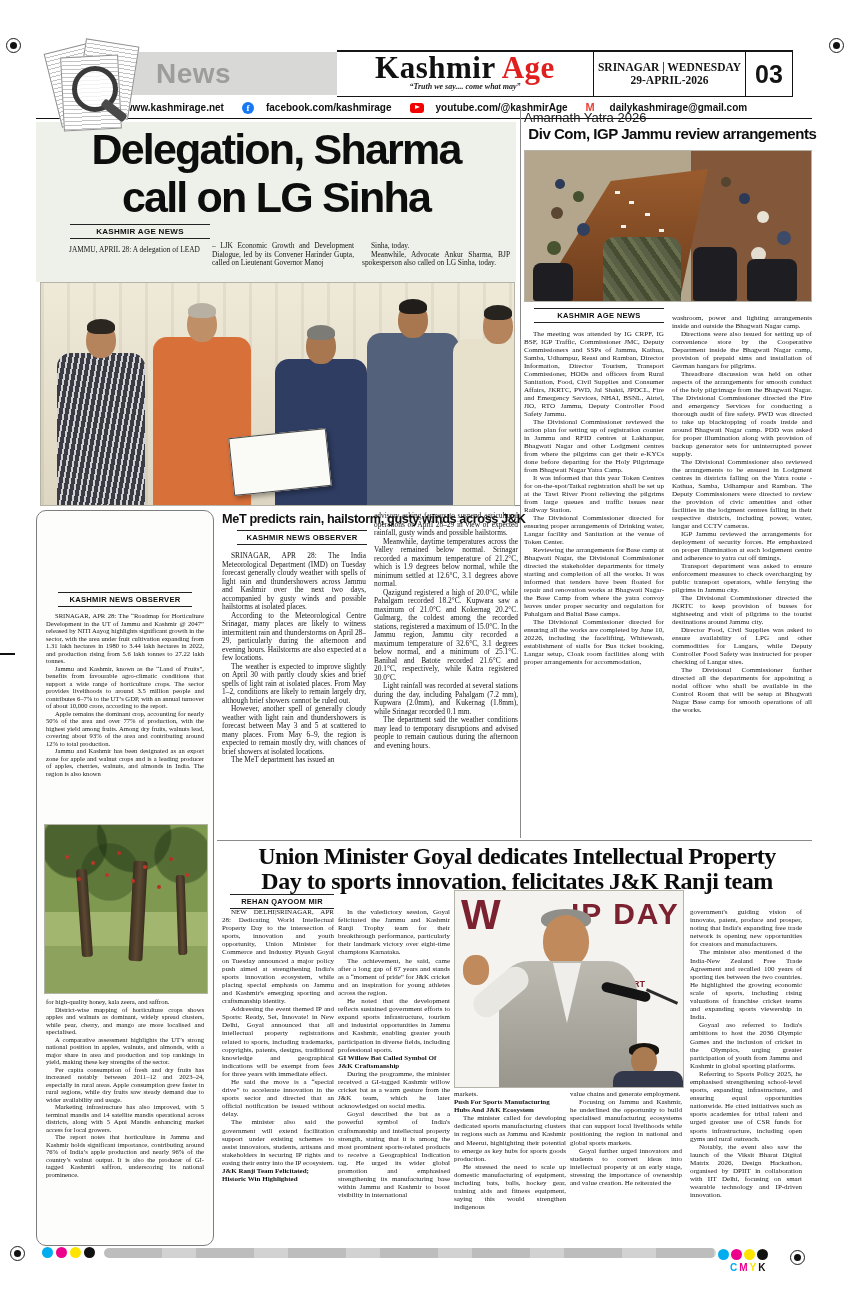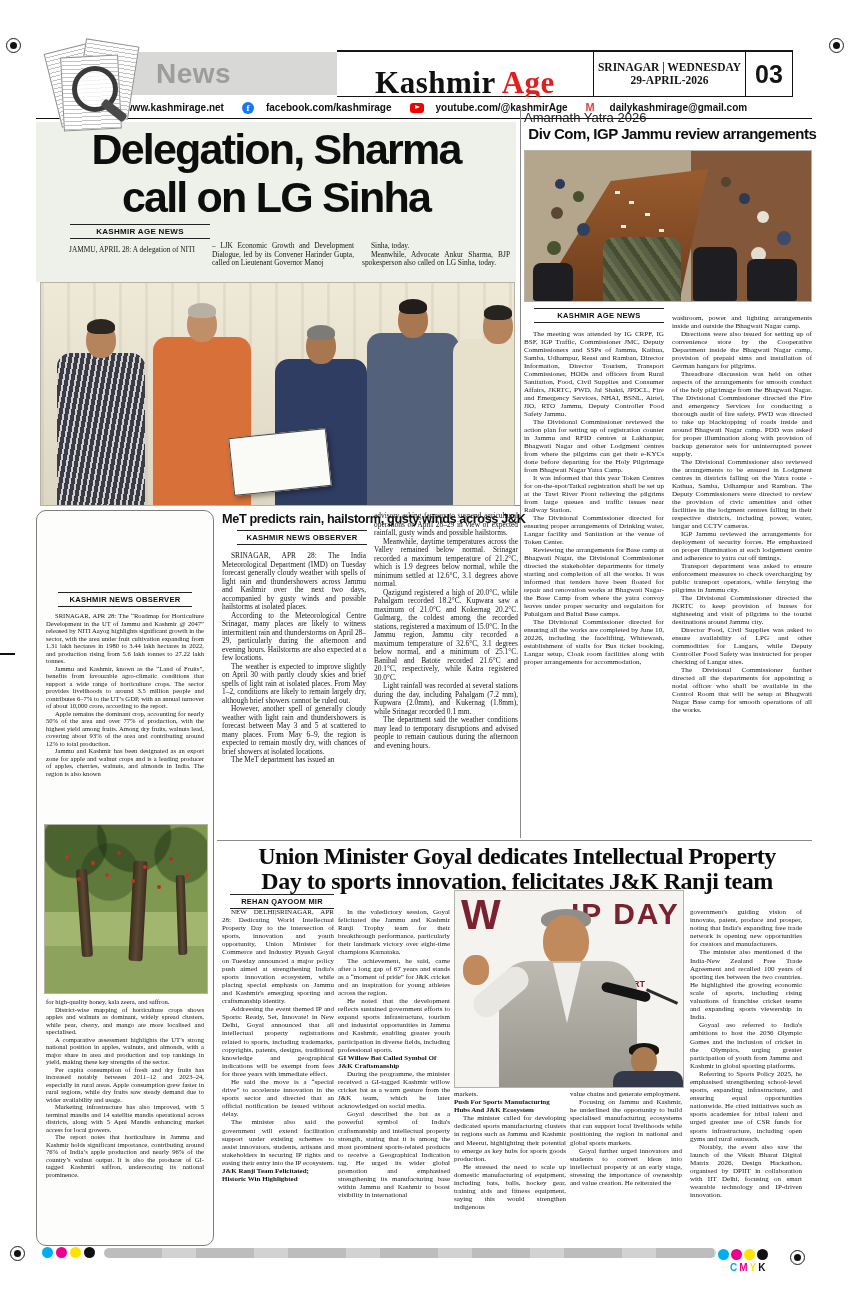--- a/index.html
+++ b/index.html
@@ -16,21 +16,21 @@
   .cmyk-text b:nth-child(3){color:#ffe400}.cmyk-text b:nth-child(4){color:#111}
   
   .np-graphic{position:absolute;left:48px;top:40px;width:92px;height:102px;z-index:3;}
   .np-sheet{position:absolute;background:#fff;border:1px solid #8f8f8f;
             background-image:repeating-linear-gradient(transparent 0 3px,#c2c2c2 3px 4px);}
   .lens{position:absolute;width:36px;height:36px;border:5px solid #3a3a3a;border-radius:50%;background:rgba(255,255,255,.8);left:24px;top:26px;z-index:2}
   .lens-handle{position:absolute;width:28px;height:9px;background:#4a4a4a;border-radius:3px;transform:rotate(38deg);left:52px;top:66px;z-index:2}
   .news-bar{position:absolute;left:96px;top:52px;width:241px;height:43px;background:#d8d8d6;display:flex;align-items:center;padding-left:60px;box-sizing:border-box;z-index:2}
   .news-label{font:bold 28px "Liberation Sans",sans-serif;color:#9d9d9d;letter-spacing:.5px}
   .mast{position:absolute;left:337px;top:50px;width:456px;height:47px;border-top:2px solid #161616;border-bottom:1.4px solid #161616;display:flex;background:#fff;box-sizing:border-box}
-  .mast-title{flex:1;text-align:center;padding-top:15px}
+  .mast-title{flex:1;text-align:center;padding-top:0}
   .kash{font:bold 31px/31px "Liberation Serif",serif;color:#111;letter-spacing:.5px}
   .kash .age{color:#e0201f}
   .tagline{font:italic bold 8px "Liberation Serif",serif;color:#222;margin-top:-1px}
   .mast-date{width:152px;border-left:1.6px solid #111;display:flex;flex-direction:column;justify-content:center;text-align:center;font:bold 11.5px/13.5px "Liberation Serif",serif;box-sizing:border-box}
   .mast-page{width:48px;border-left:1.6px solid #111;border-right:1.6px solid #111;display:flex;align-items:center;justify-content:center;font:bold 25px "Liberation Sans",sans-serif;box-sizing:border-box}
   .contact{position:absolute;left:36px;top:97px;width:776px;height:21px;border-bottom:1.6px solid #111;display:flex;justify-content:center;gap:18px;align-items:center;font:bold 10px "Liberation Sans",sans-serif;color:#111;background:#fff}
   .ci{display:flex;align-items:center;gap:12px}
   .ig-icon{width:12px;height:12px;border-radius:3.5px;background:radial-gradient(circle at 30% 110%,#fdc468,#df4996 45%,#9b36b7 85%);position:relative}
   .ig-icon::after{content:"";position:absolute;inset:2.5px;border:1.3px solid #fff;border-radius:50%}
   .fb-icon{width:12px;height:12px;border-radius:50%;background:#1877f2;position:relative}
@@ -154,21 +154,21 @@
 
   <div class="vrule" style="left:520px;top:108px;height:730px"></div>
   <div class="hrule" style="left:217px;top:505px;width:303px"></div>
   <div class="hrule" style="left:217px;top:840px;width:595px"></div>
 
   <div class="deleg-bg"></div>
   <div class="deleg-h" style="top:126px">Delegation, Sharma</div>
   <div class="deleg-h" style="top:174px">call on LG Sinha</div>
   <div class="bl" style="left:70px;top:224px;width:140px">KASHMIR AGE NEWS</div>
   <div class="col serif" style="left:60px;top:246px;width:144px;height:34px;font-size:7.4px;line-height:8.6px">
-      <p>JAMMU, APRIL 28: A delegation of NITI</p>
+      <p>JAMMU, APRIL 28: A delegation of LEAD</p>
     </div>
   <div class="col serif" style="left:212px;top:242px;width:142px;height:40px;font-size:7.4px;line-height:8.6px">
       <p class="noind" style="text-indent:0">– LJK Economic Growth and Development Dialogue, led by its Convener Harinder Gupta, called on Lieutenant Governor Manoj</p>
     </div>
   <div class="col serif" style="left:362px;top:242px;width:148px;height:40px;font-size:7.4px;line-height:8.6px">
       <p>Sinha, today.</p>
       <p>Meanwhile, Advocate Ankur Sharma, BJP spokesperson also called on LG Sinha, today.</p>
     </div>
 
   <div class="photo photo1" style="left:40px;top:282px;width:473px;height:222px">

